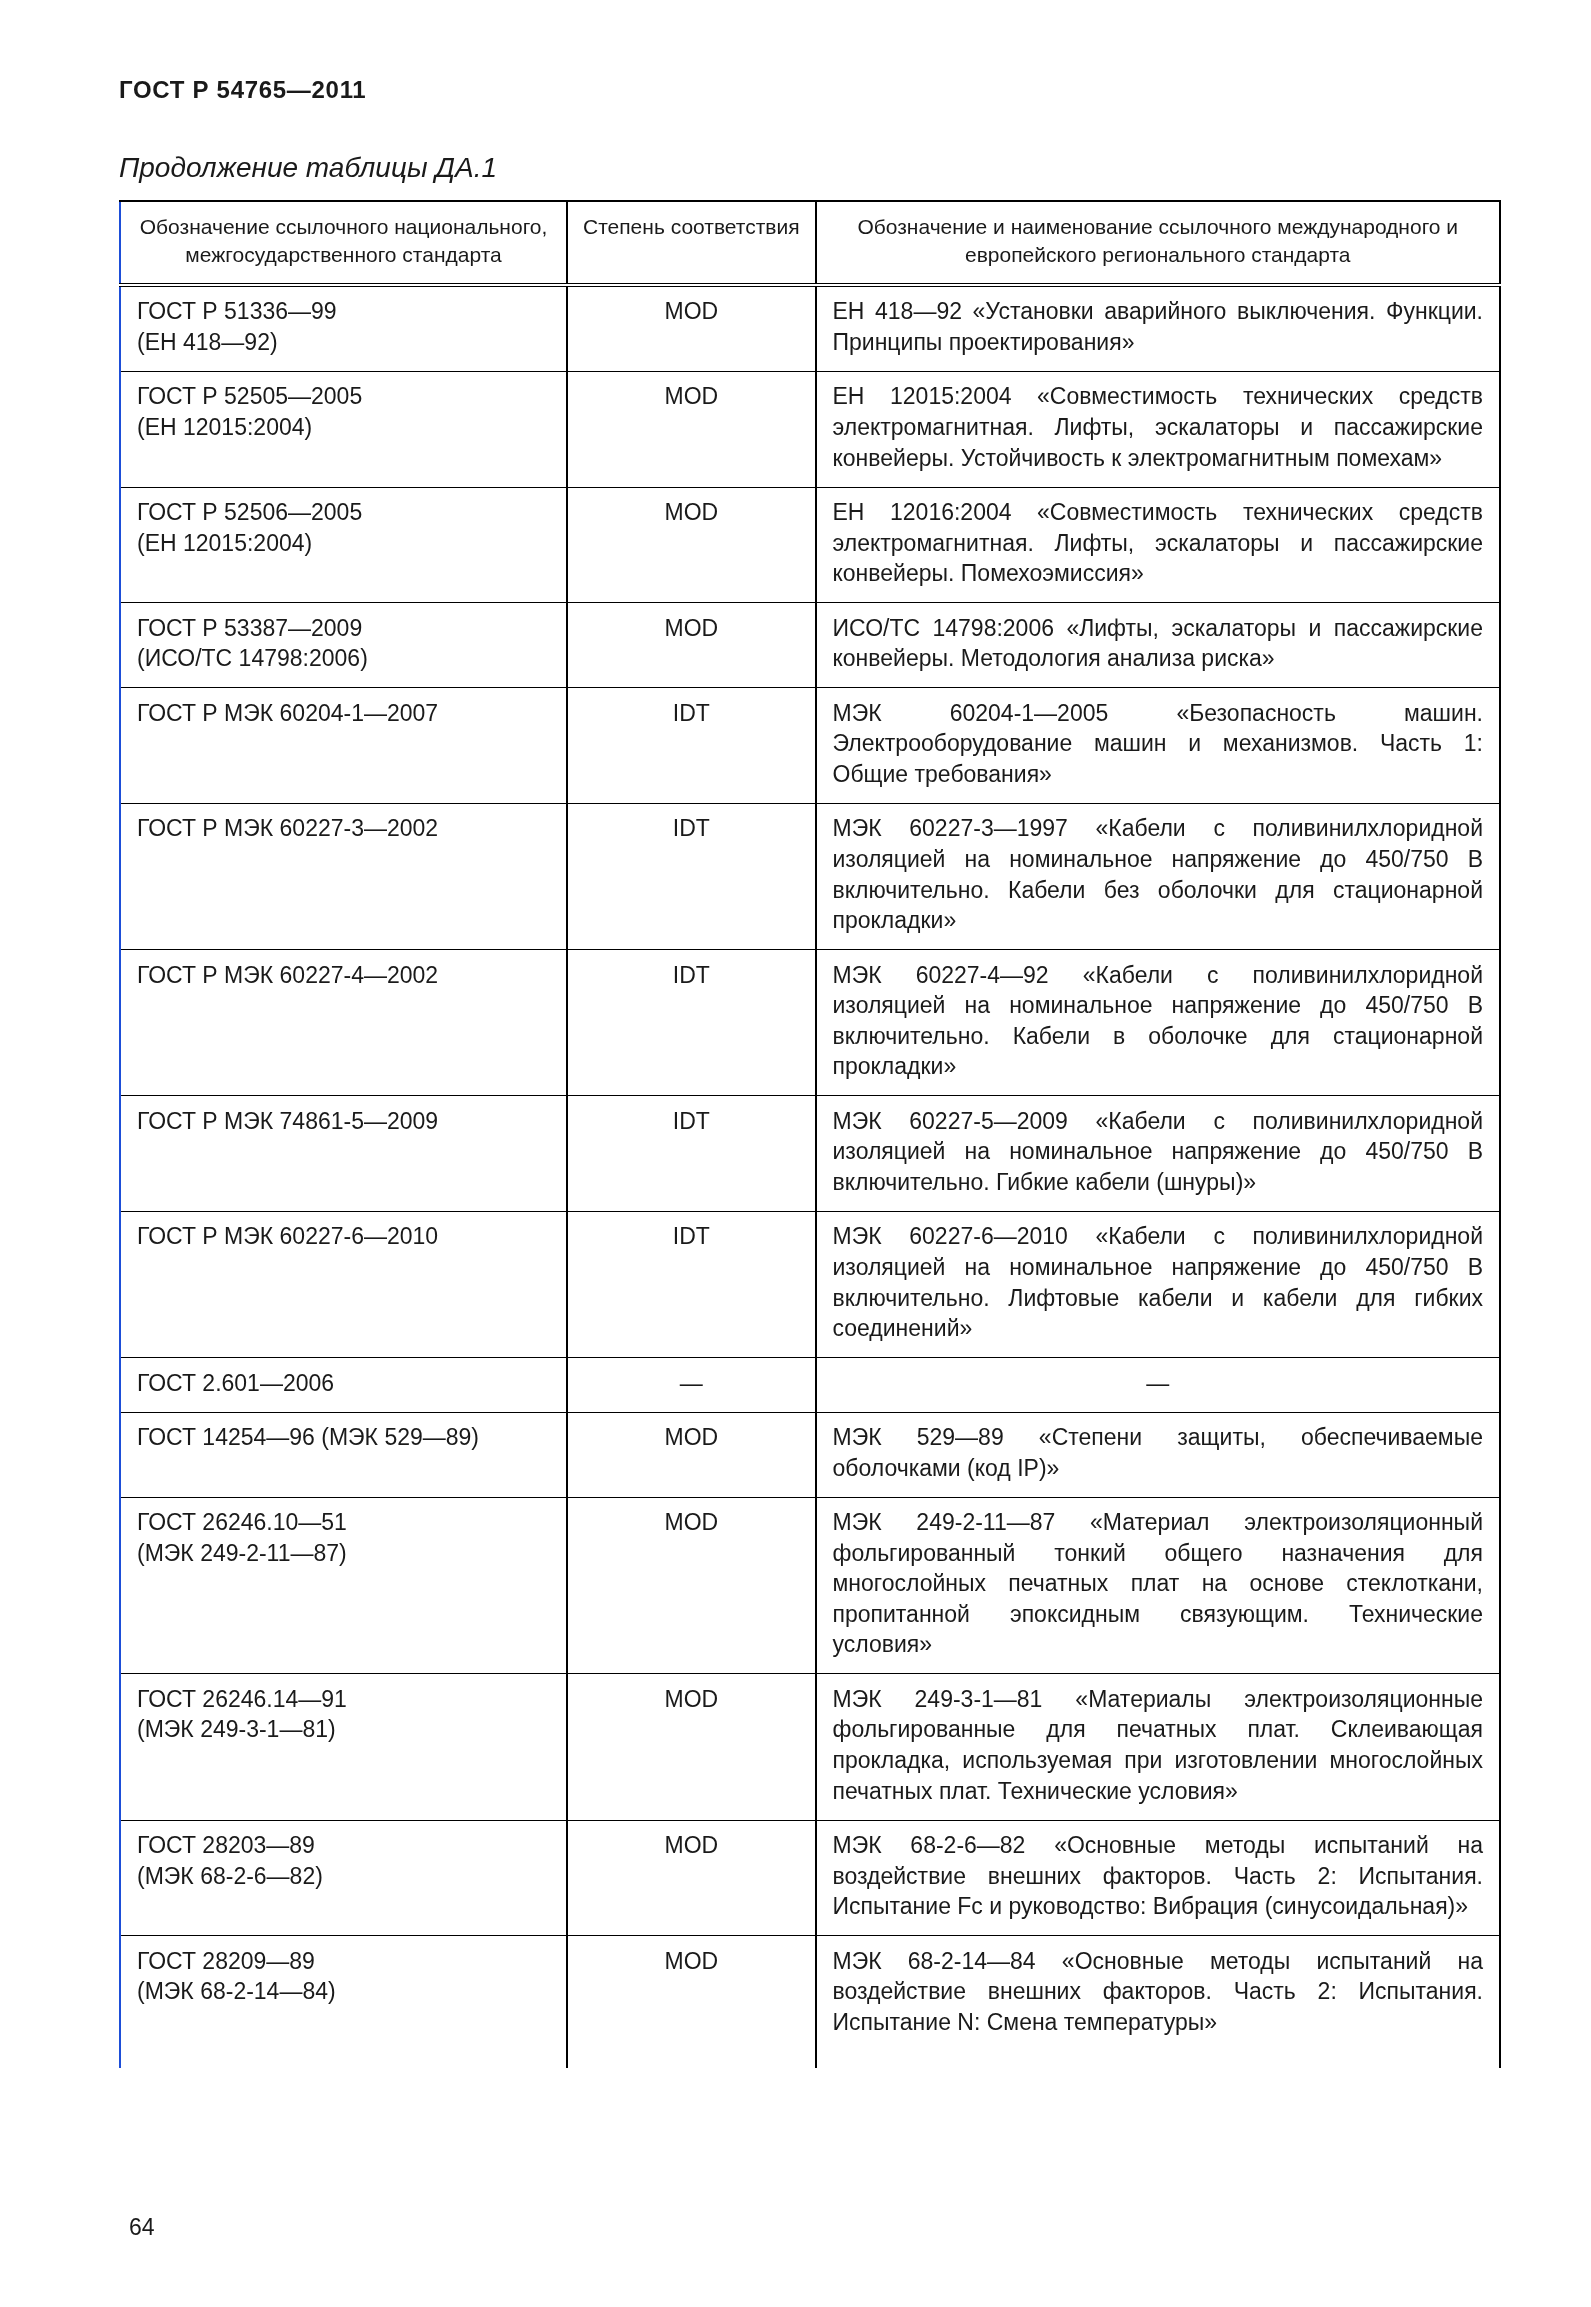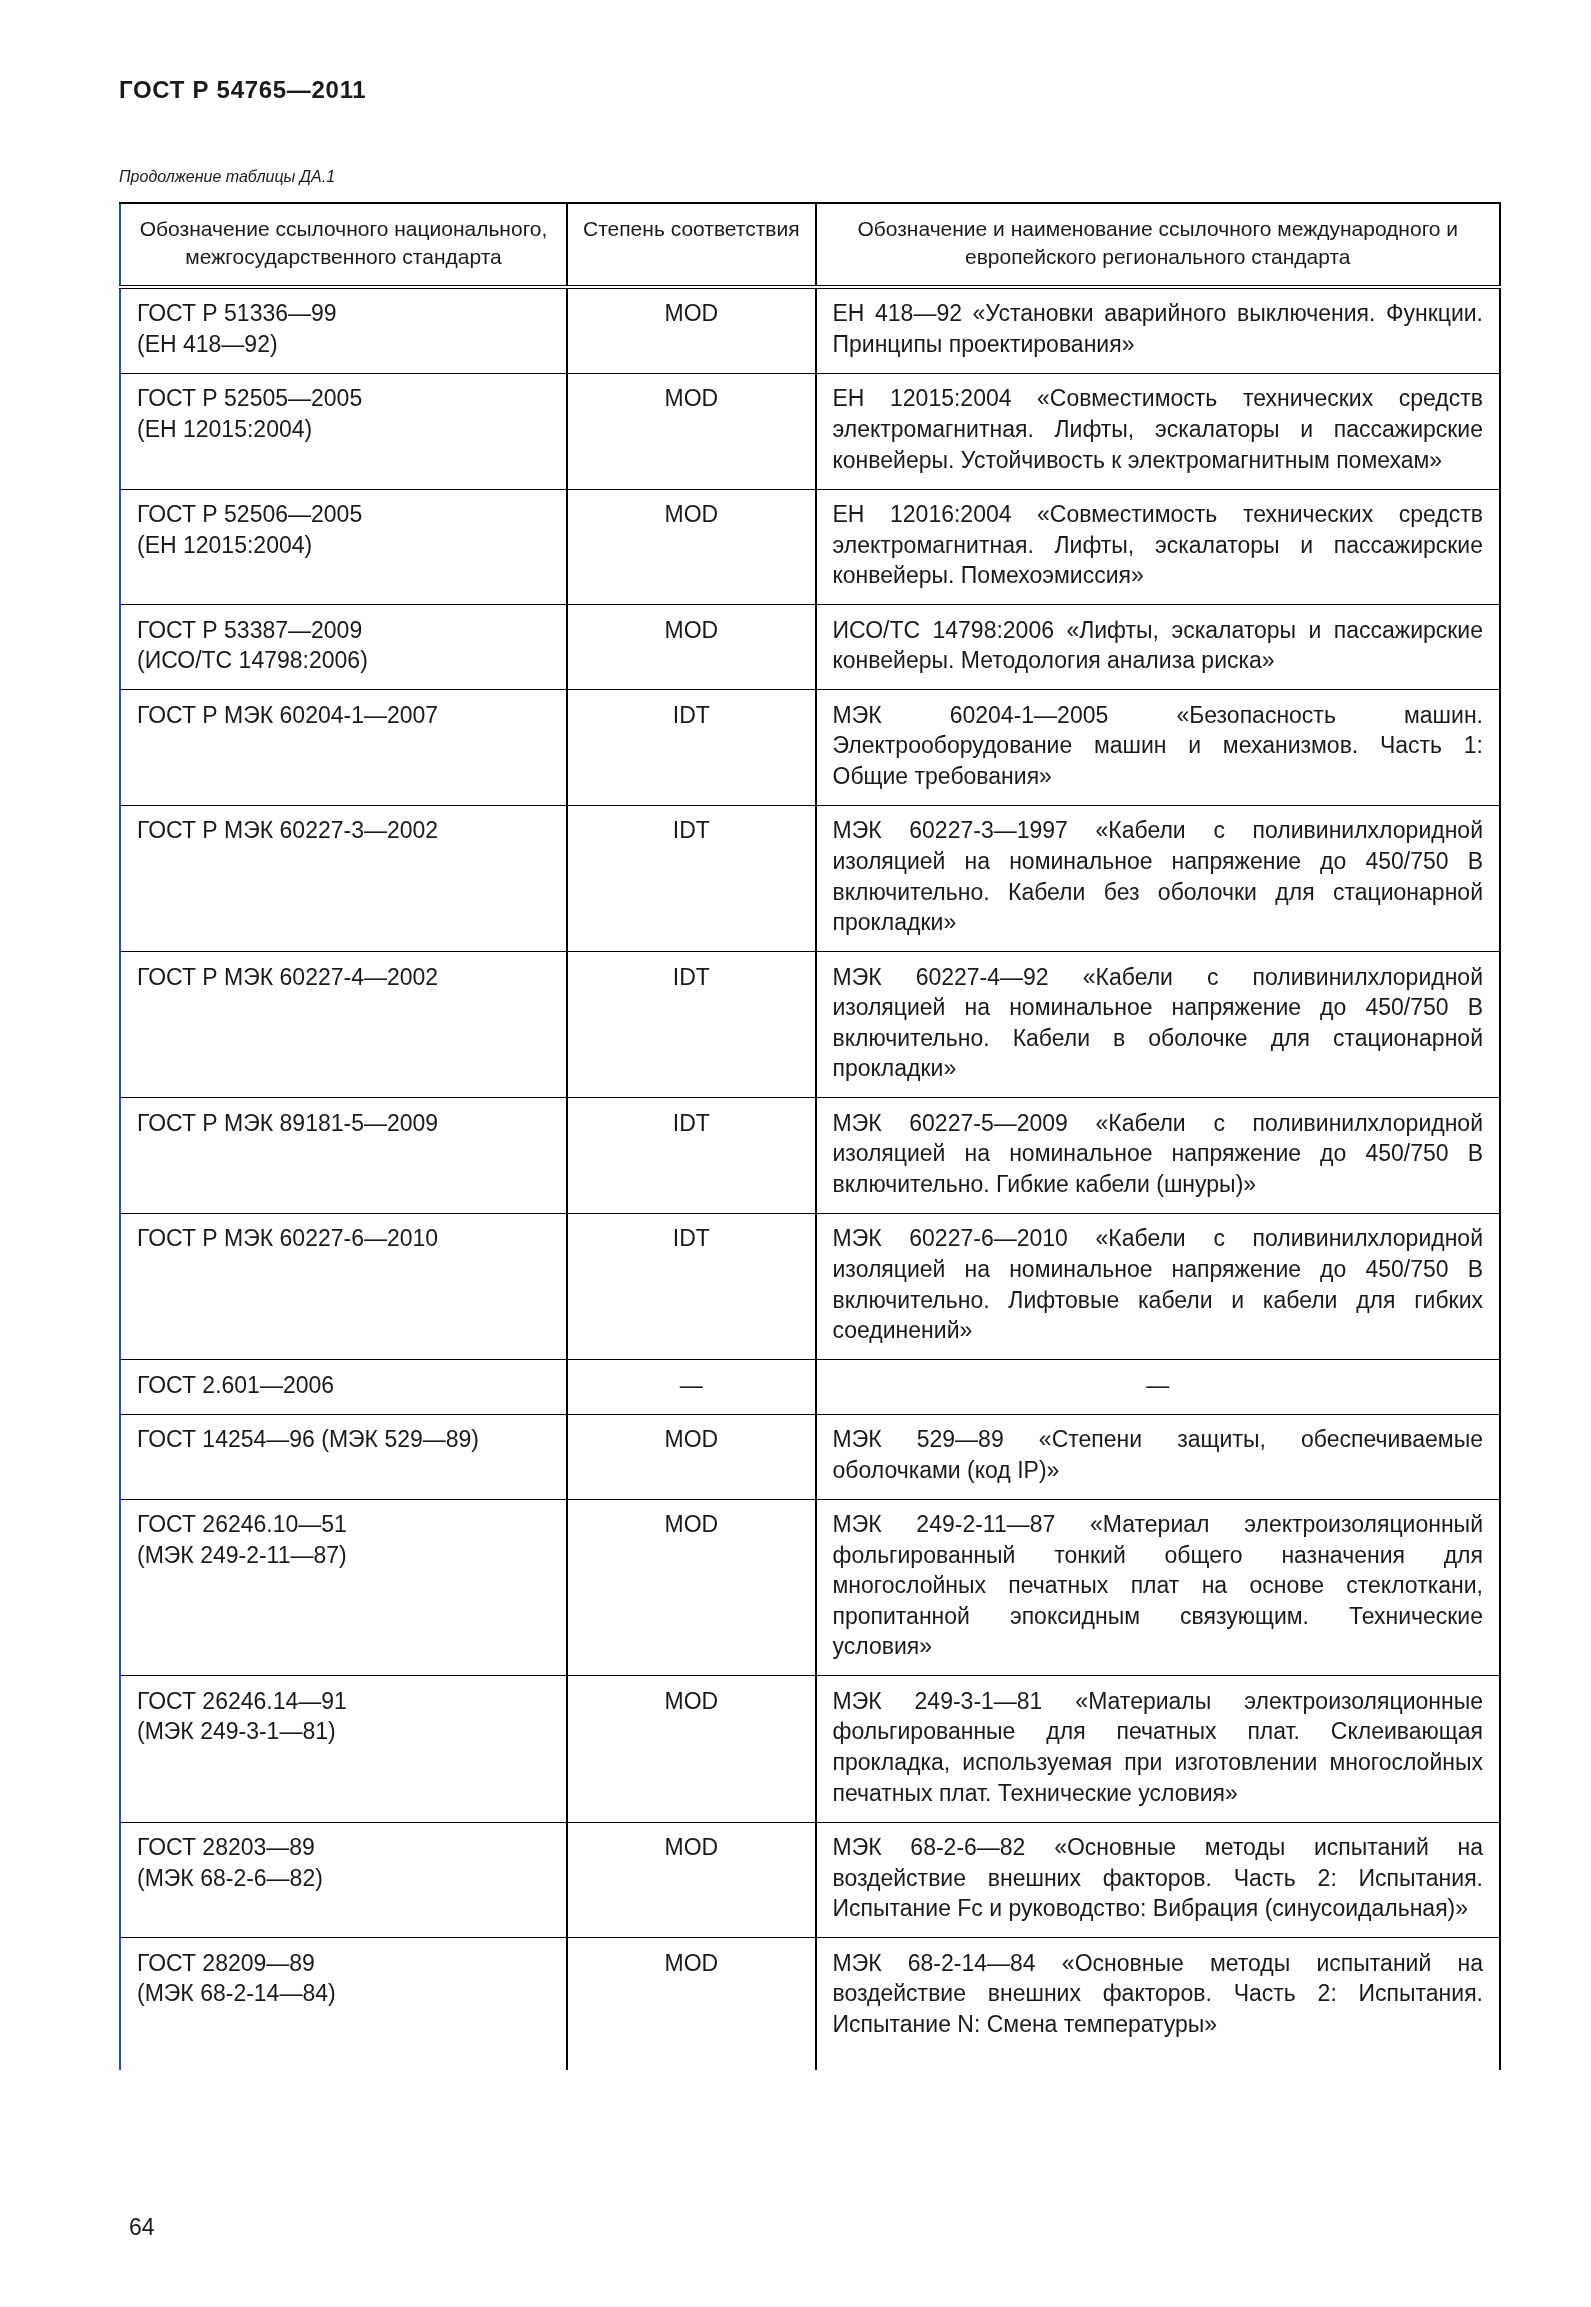--- a/index.html
+++ b/index.html
@@ -18,22 +18,22 @@
   .page {
     padding: 76px 90px 0 119px;
   }
   .doc-header {
     font-size: 24px;
     font-weight: bold;
     letter-spacing: 0.7px;
   }
   .table-caption {
     font-style: italic;
-    font-size: 16px;
-    margin-top: 64px;
+    font-size: 28px;
+    margin-top: 48px;
     margin-bottom: 16px;
   }
   table.standards-table {
     border-collapse: collapse;
     width: 100%;
     table-layout: fixed;
   }
   table.standards-table th,
   table.standards-table td {
     border-left: 2px solid #1d4ed8;
@@ -146,21 +146,21 @@
     <td class="col-international">МЭК 60227-3—1997 «Кабели с поливинилхлоридной изоляцией на номинальное напряжение до 450/750 В включительно. Кабели без оболочки для стационарной прокладки»</td>
   </tr>
 
   <tr>
     <td class="col-national">ГОСТ Р МЭК 60227-4—2002</td>
     <td class="col-degree">IDT</td>
     <td class="col-international">МЭК 60227-4—92 «Кабели с поливинилхлоридной изоляцией на номинальное напряжение до 450/750 В включительно. Кабели в оболочке для стационарной прокладки»</td>
   </tr>
 
   <tr>
-    <td class="col-national">ГОСТ Р МЭК 89181-5—2009</td>
+    <td class="col-national">ГОСТ Р МЭК 74861-5—2009</td>
     <td class="col-degree">IDT</td>
     <td class="col-international">МЭК 60227-5—2009 «Кабели с поливинилхлоридной изоляцией на номинальное напряжение до 450/750 В включительно. Гибкие кабели (шнуры)»</td>
   </tr>
 
   <tr>
     <td class="col-national">ГОСТ Р МЭК 60227-6—2010</td>
     <td class="col-degree">IDT</td>
     <td class="col-international">МЭК 60227-6—2010 «Кабели с поливинилхлоридной изоляцией на номинальное напряжение до 450/750 В включительно. Лифтовые кабели и кабели для гибких соединений»</td>
   </tr>
 

